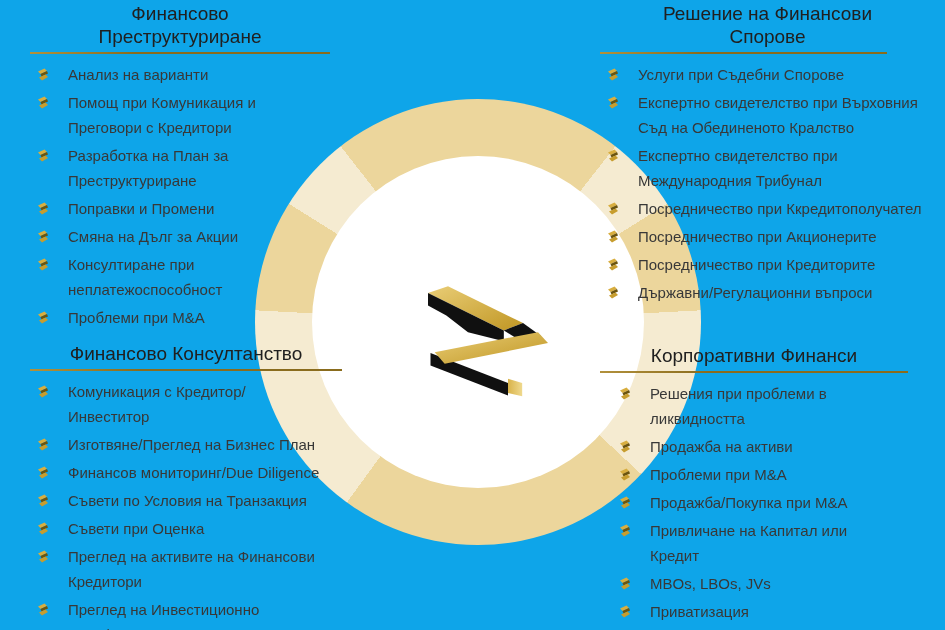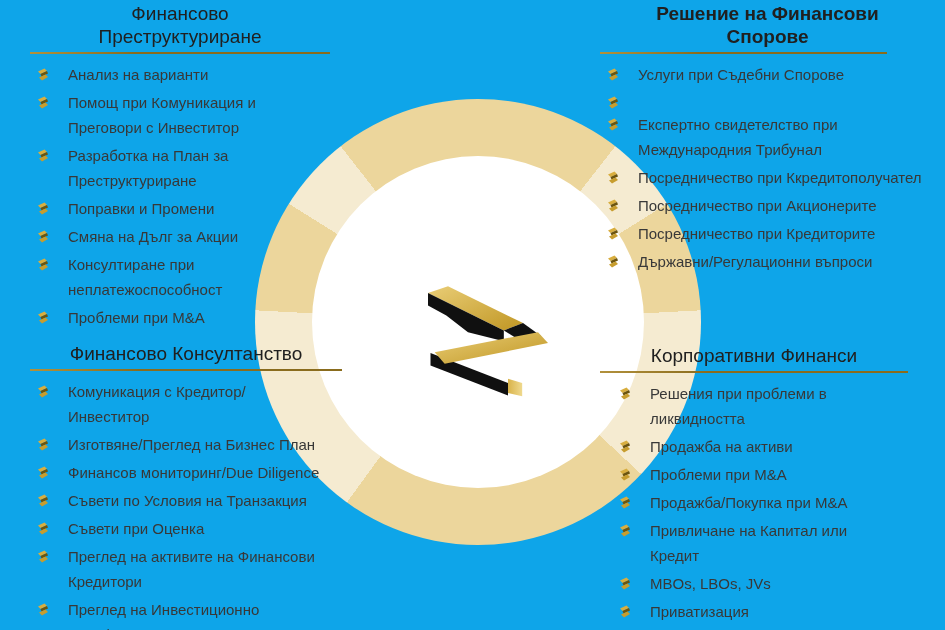--- a/index.html
+++ b/index.html
@@ -38,21 +38,21 @@
   .sec li{display:flex;align-items:flex-start;gap:20px;padding-left:8px;line-height:25px;margin-bottom:3px;
           font-size:15px;color:#383838;}
   .zb{flex:0 0 10px;margin-top:6px;}
   .item-text{display:inline-block;}
 
   .sec-tl{left:30px;top:2px;width:300px;}
   .sec-tl h2{max-width:200px;}
   .sec-tl .item-text{max-width:230px;}
 
   .sec-tr{left:600px;top:2px;width:335px;}
-  .sec-tr h2{max-width:232px;font-weight:bold;}
+  .sec-tr h2{max-width:232px;}
   .sec-tr .rule{width:287px;}
   .sec-tr .item-text{max-width:290px;}
 
   .sec-bl{left:30px;top:342px;width:312px;}
   .sec-bl .item-text{max-width:252px;}
 
   .sec-br{left:600px;top:344px;width:308px;}
   .sec-br li{padding-left:20px;}
   .sec-br .item-text{max-width:238px;}
 </style>
@@ -101,21 +101,21 @@
           <polygon points="1,9.5 7.5,6.5 10,9 4,12.5" fill="#c79d2e"></polygon>
         </svg>
         <span class="item-text">Анализ на варианти</span>
       </li>
         <li>
         <svg class="zb" width="10" height="13" viewBox="0 0 10 13">
           <polygon points="0,3.5 6.5,0.5 9,3 2.5,6" fill="#d8ae3f"></polygon>
           <polygon points="2.5,6 9,3 10,5.5 3.5,8.5" fill="#6b540f"></polygon>
           <polygon points="1,9.5 7.5,6.5 10,9 4,12.5" fill="#c79d2e"></polygon>
         </svg>
-        <span class="item-text">Помощ при Комуникация и Преговори с Инвеститор</span>
+        <span class="item-text">Помощ при Комуникация и Преговори с Кредитори</span>
       </li>
         <li>
         <svg class="zb" width="10" height="13" viewBox="0 0 10 13">
           <polygon points="0,3.5 6.5,0.5 9,3 2.5,6" fill="#d8ae3f"></polygon>
           <polygon points="2.5,6 9,3 10,5.5 3.5,8.5" fill="#6b540f"></polygon>
           <polygon points="1,9.5 7.5,6.5 10,9 4,12.5" fill="#c79d2e"></polygon>
         </svg>
         <span class="item-text">Разработка на План за Преструктуриране</span>
       </li>
         <li>
@@ -164,20 +164,21 @@
           <polygon points="1,9.5 7.5,6.5 10,9 4,12.5" fill="#c79d2e"></polygon>
         </svg>
         <span class="item-text">Услуги при Съдебни Спорове</span>
       </li>
         <li>
         <svg class="zb" width="10" height="13" viewBox="0 0 10 13">
           <polygon points="0,3.5 6.5,0.5 9,3 2.5,6" fill="#d8ae3f"></polygon>
           <polygon points="2.5,6 9,3 10,5.5 3.5,8.5" fill="#6b540f"></polygon>
           <polygon points="1,9.5 7.5,6.5 10,9 4,12.5" fill="#c79d2e"></polygon>
         </svg>
+        <span class="item-text">Експертно свидетелство при Върховния Съд на Обединеното Кралство</span>
       </li>
         <li>
         <svg class="zb" width="10" height="13" viewBox="0 0 10 13">
           <polygon points="0,3.5 6.5,0.5 9,3 2.5,6" fill="#d8ae3f"></polygon>
           <polygon points="2.5,6 9,3 10,5.5 3.5,8.5" fill="#6b540f"></polygon>
           <polygon points="1,9.5 7.5,6.5 10,9 4,12.5" fill="#c79d2e"></polygon>
         </svg>
         <span class="item-text">Експертно свидетелство при Международния Трибунал</span>
       </li>
         <li>

